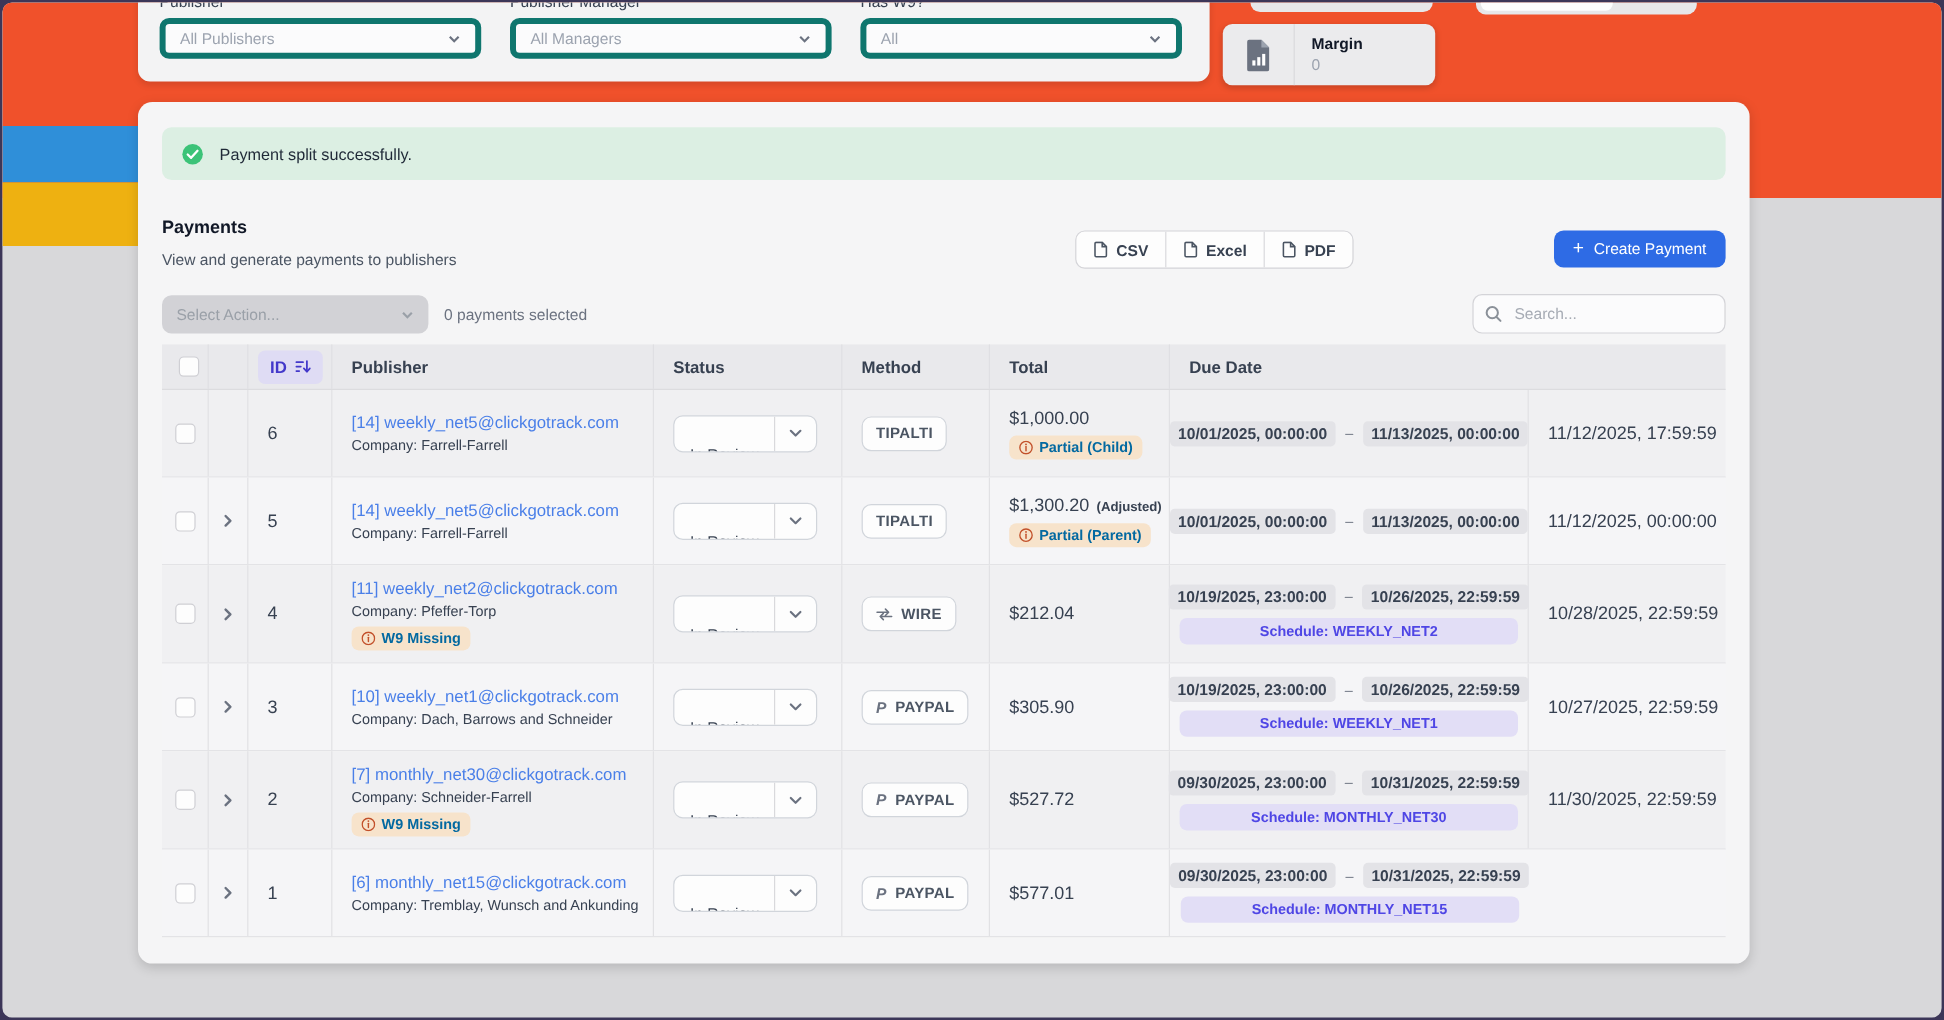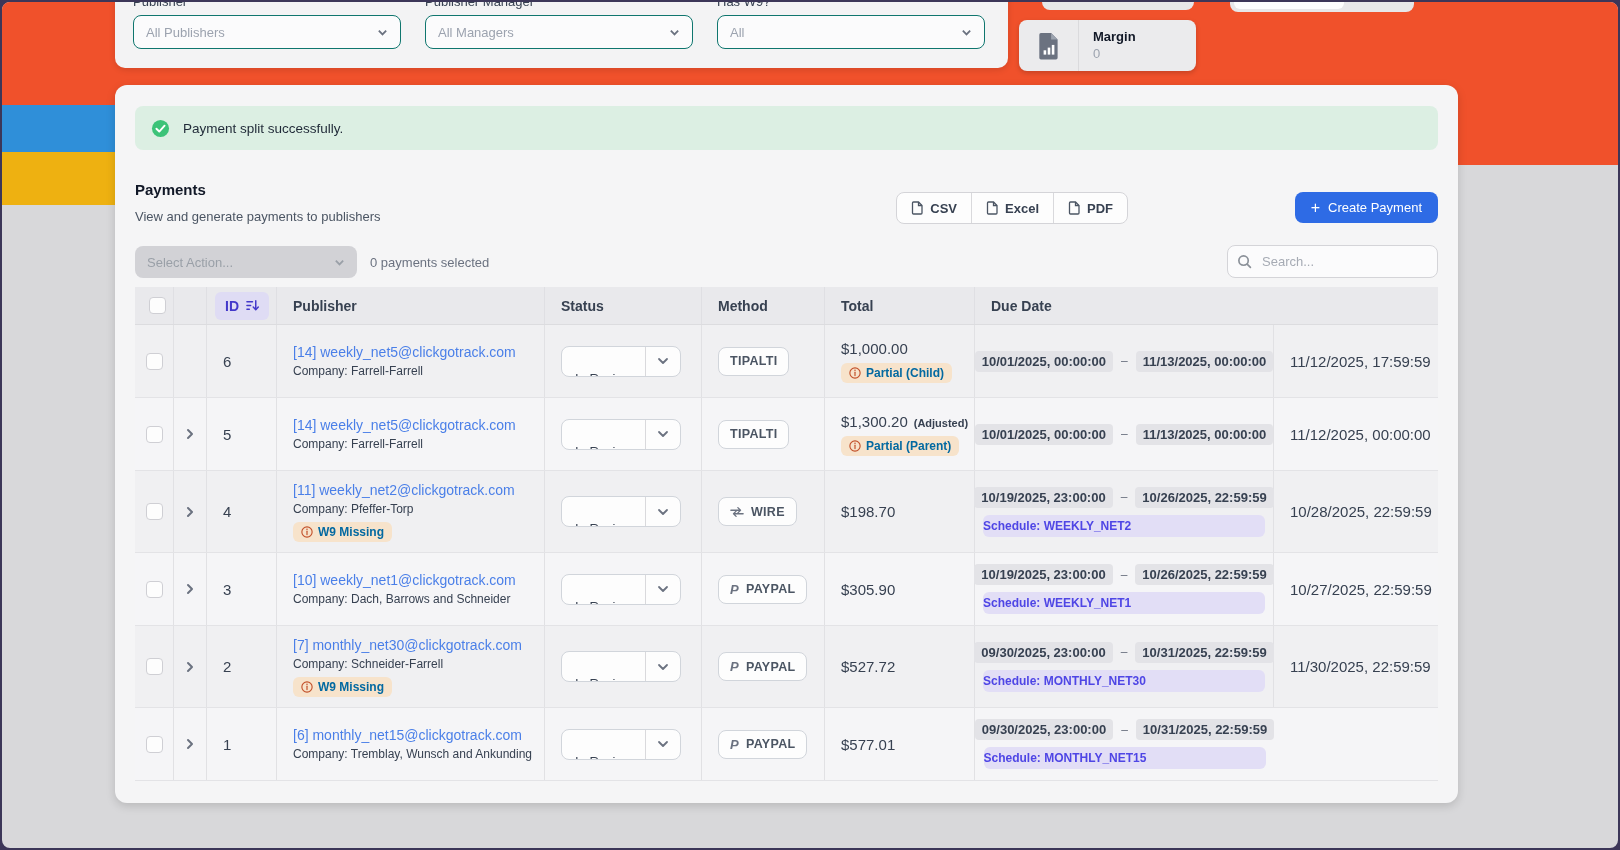--- a/index.html
+++ b/index.html
@@ -18,21 +18,21 @@
   .frag { position:absolute; background:#e7e7e9; }
   .frag1 { left:1040px; top:0; width:152px; height:8px; border-radius:0 0 8px 8px; }
   .frag2 { left:1228px; top:0; width:184px; height:10px; border-radius:0 0 8px 8px; }
   .frag2-pill { position:absolute; left:4px; top:0; width:110px; height:7px; background:#fdfdfd; border-radius:0 0 6px 6px; }
 
   
   .filter-card { position:absolute; left:113px; top:-30px; width:893px; height:96px;
     background:#f3f3f4; border-radius:10px; box-shadow:0 2px 6px rgba(0,0,0,.12); }
   .filter-group { position:absolute; top:22px; }
   .filter-label { font-size:13px; color:#374151; margin-bottom:6px; }
-  .select { width:268px; height:34px; background:#fbfbfc; border:1px solid #0f766e;
+  .select { width:268px; height:34px; background:#fbfbfc; border:5px solid #0f766e;
     border-radius:8px; display:flex; align-items:center; justify-content:space-between;
     padding:0 12px; color:#9ca3af; font-size:13px; cursor:pointer; }
   .chev { width:11px; height:11px; stroke:#6b7280; fill:none; stroke-width:2; flex:none; }
 
   
   .stat-card { position:absolute; left:1017px; top:18px; width:177px; height:51px;
     background:#ebebed; border-radius:8px; box-shadow:0 2px 5px rgba(0,0,0,.18);
     display:flex; align-items:stretch; }
   .stat-icon-wrap { width:60px; display:flex; align-items:center; justify-content:center;
     border-right:1px solid #dadadd; }
@@ -113,21 +113,21 @@
     border:1px solid #d1d5db; border-radius:8px; height:29px; padding:0 11px;
     font-size:12.5px; font-weight:600; color:#4b5563; letter-spacing:.3px; width:fit-content; }
   .pp-glyph { font-weight:800; font-style:italic; font-size:13px; color:#6b7280; }
   .total-line { font-size:15px; color:#374151; display:flex; align-items:baseline; gap:6px; }
   .total-note { font-size:11px; font-weight:700; color:#374151; }
   .range-row { display:flex; align-items:center; gap:8px; justify-content:center; }
   .date-chip { background:#e3e3e7; border-radius:4px; padding:3px 7px; font-size:13px;
     font-weight:700; color:#374151; white-space:nowrap; }
   .range-dash { color:#6b7280; font-size:12px; }
   .schedule-pill { background:#e2def6; color:#4f46e5; font-size:12px; font-weight:700;
-    border-radius:6px; padding:4px 0; margin-top:7px; width:282px; }
+    border-radius:6px; padding:4px 0; margin-top:7px; width:282px; text-align:center; }
   .cell.range-cell { align-items:center; padding-left:0; }
   .due-text { font-size:15px; color:#374151; }
 </style>
 </head>
 <body>
 
 <div id="canvas">
 
   <div class="band band-orange" style="background: rgb(240, 81, 43);"></div>
   <div class="band band-blue" style="background: rgb(47, 143, 217);"></div>
@@ -429,21 +429,21 @@
               <span class="method-chip">
                 <svg width="14" height="12" viewBox="0 0 16 12">
                   <path d="M1 4h11M9 1l3 3-3 3" fill="none" stroke="#6b7280" stroke-width="1.5" stroke-linecap="round" stroke-linejoin="round"></path>
                   <path d="M15 8H4M7 5L4 8l3 3" fill="none" stroke="#6b7280" stroke-width="1.5" stroke-linecap="round" stroke-linejoin="round"></path>
                 </svg>
                 <span>WIRE</span>
               </span>
             </div>
             <div class="cell">
               <div class="total-line">
-                <span>$198.70</span>
+                <span>$212.04</span>
               </div>
             </div>
             <div class="cell range-cell">
               <div class="range-row">
                 <span class="date-chip">10/19/2025, 23:00:00</span>
                 <span class="range-dash">–</span>
                 <span class="date-chip">10/26/2025, 22:59:59</span>
               </div>
               <div class="schedule-pill">Schedule: WEEKLY_NET2</div>
             </div>

